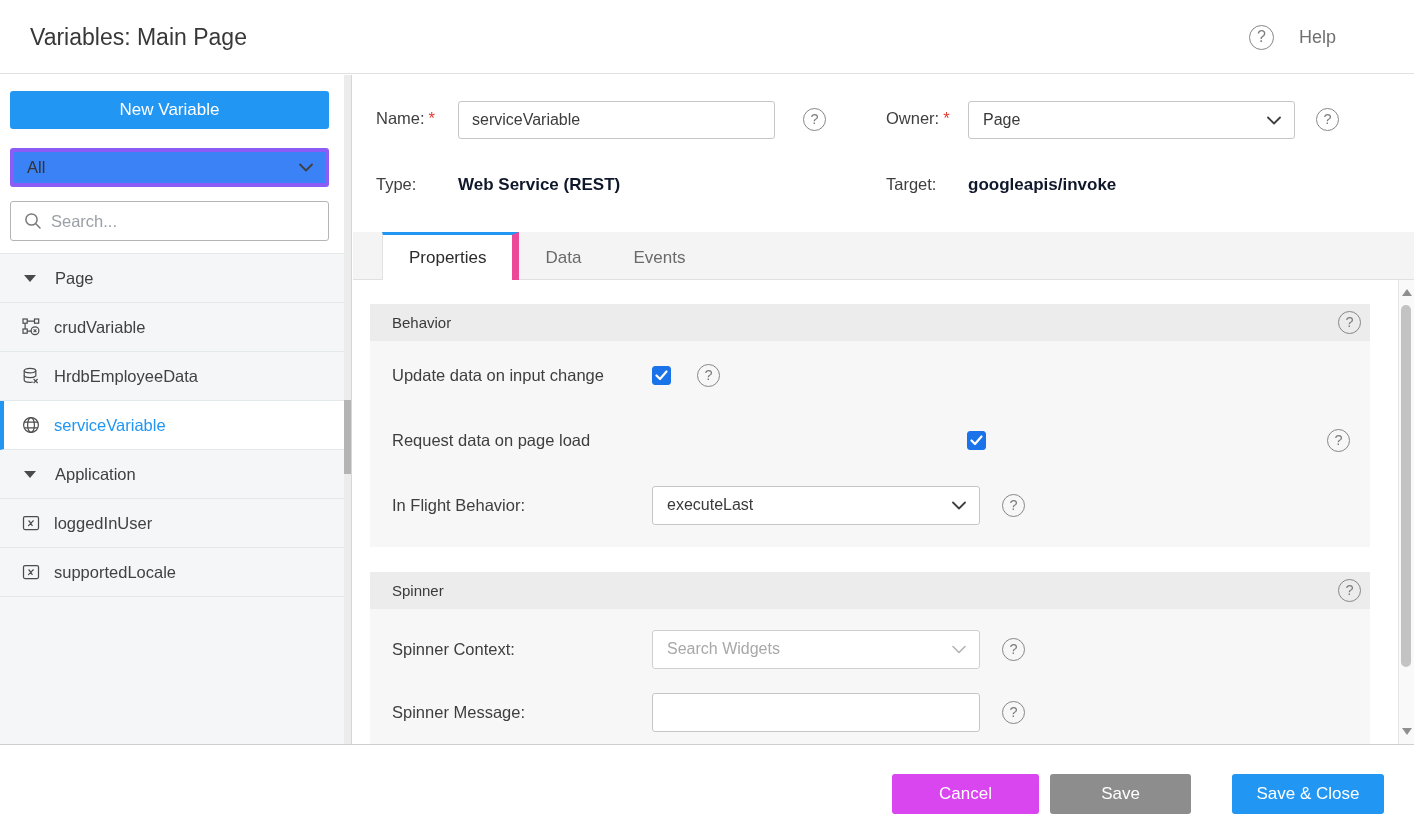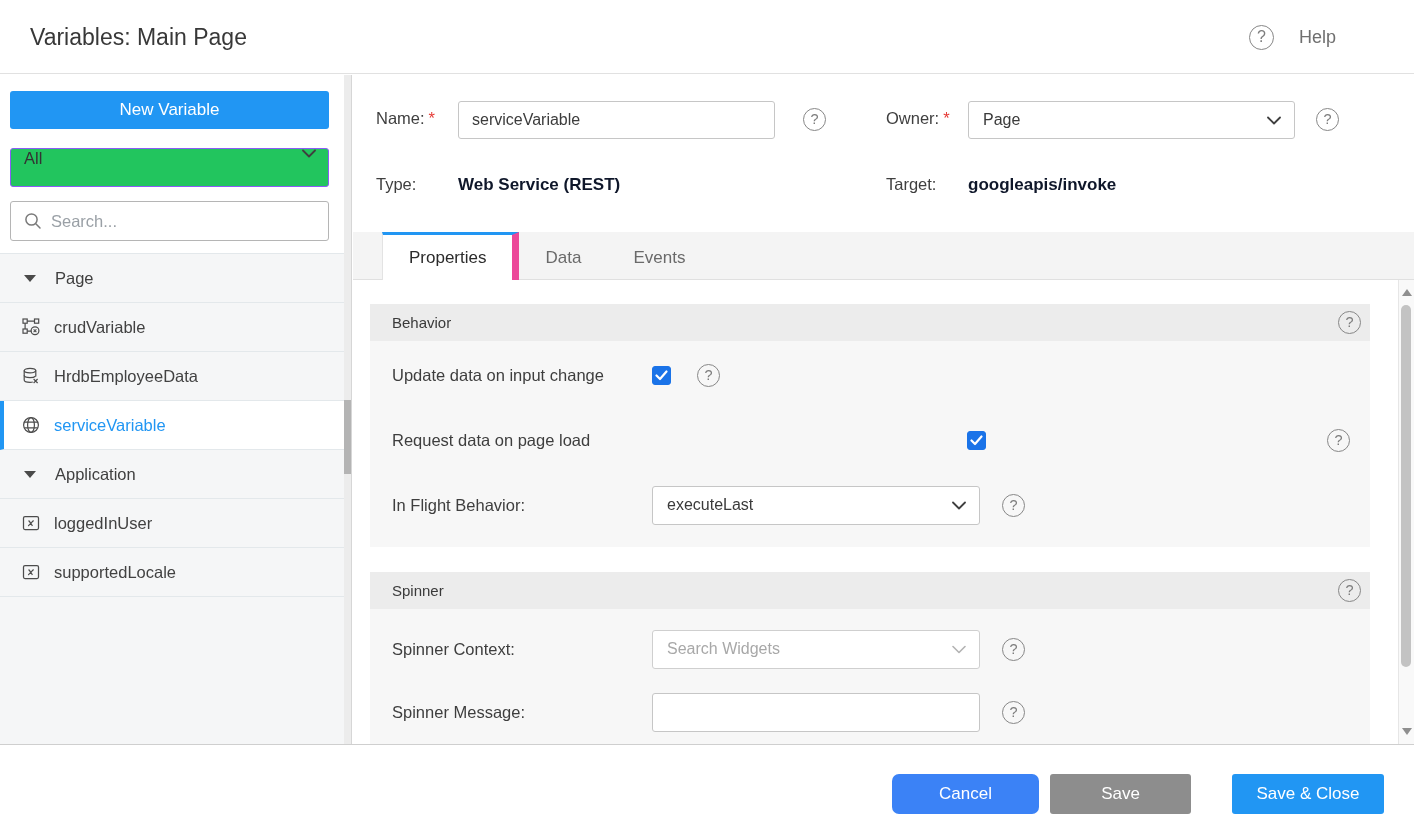--- a/index.html
+++ b/index.html
@@ -15,22 +15,22 @@
 
   
   .qicon { width:23px; height:23px; border:1.5px solid #878787; border-radius:50%; color:#7d7d7d;
            font-size:14.5px; line-height:1; display:inline-flex; align-items:center; justify-content:center; flex:0 0 auto; background:transparent; }
   .qicon.big { width:25px; height:25px; font-size:16px; }
 
   
   .sidebar { position:absolute; left:0; top:75px; width:352px; height:669px; background:#fff; border-right:1px solid #d6d6d6; }
   .btn-new { position:absolute; left:10px; top:16px; width:319px; height:38px; background:#2196f3; border:none; border-radius:3px;
              color:#fff; font-size:17px; font-family:inherit; cursor:pointer; }
-  .filter-select { position:absolute; left:10px; top:73px; width:319px; height:39px; background:#22c55e; border:1px solid #8b5cf6;
-                   border-radius:3px; display:flex; align-items:flex-start; padding:0 12px 0 13px; cursor:pointer; }
+  .filter-select { position:absolute; left:10px; top:73px; width:319px; height:39px; background:#3b82f6; border:4px solid #8b5cf6;
+                   border-radius:3px; display:flex; align-items:center; padding:0 12px 0 13px; cursor:pointer; }
   .filter-select .val { flex:1; font-size:16.5px; color:#333; }
   .search-box { position:absolute; left:10px; top:126px; width:319px; height:40px; background:#fff; border:1px solid #b5b5b5;
                 border-radius:3px; display:flex; align-items:center; padding:0 10px 0 13px; }
   .search-box input { border:none; outline:none; flex:1; margin-left:9px; font-size:16.5px; font-family:inherit; color:#3b82f6; background:transparent; }
   .search-box input::placeholder { color:#9aa0a6; }
 
   .var-list { position:absolute; left:0; top:178px; width:345px; bottom:0; background:#f5f6f7; border-top:1px solid #e3e8eb; }
   .vrow { height:49px; display:flex; align-items:center; border-bottom:1px solid #e3e8eb; cursor:pointer; background:#f5f6f7; }
   .vrow .caret { width:0; height:0; border-left:6px solid transparent; border-right:6px solid transparent; border-top:7px solid #4a4a4a;
                  margin-left:24px; }
@@ -86,21 +86,21 @@
 
   
   .main-scroll { position:absolute; left:1398px; top:280px; width:16px; height:464px; background:#f9f9f9; border-left:1px solid #e6e6e6; }
   .arr-up { position:absolute; top:9px; left:3px; width:0; height:0; border-left:5px solid transparent; border-right:5px solid transparent; border-bottom:7px solid #8f8f8f; }
   .arr-dn { position:absolute; bottom:9px; left:3px; width:0; height:0; border-left:5px solid transparent; border-right:5px solid transparent; border-top:7px solid #8f8f8f; }
   .main-thumb { position:absolute; left:2px; top:25px; width:10px; height:362px; background:#c3c3c3; border-radius:5px; }
 
   
   .footer { position:absolute; left:0; top:744px; width:1414px; height:95px; background:#fff; border-top:1px solid #cfcfcf; }
   .fbtn { position:absolute; top:29px; height:40px; border:none; border-radius:3px; color:#fff; font-size:17px; font-family:inherit; cursor:pointer; }
-  .fbtn.cancel { left:892px; width:147px; background:#3b82f6;border-radius:7px; }
+  .fbtn.cancel { left:892px; width:147px; background:#d946ef; }
   .fbtn.save { left:1050px; width:141px; background:#8d8d8d; }
   .fbtn.saveclose { left:1232px; width:152px; background:#2196f3; }
 
   .chev { flex:0 0 auto; }
 </style>
 </head>
 <body>
 
 <div class="app">
 

